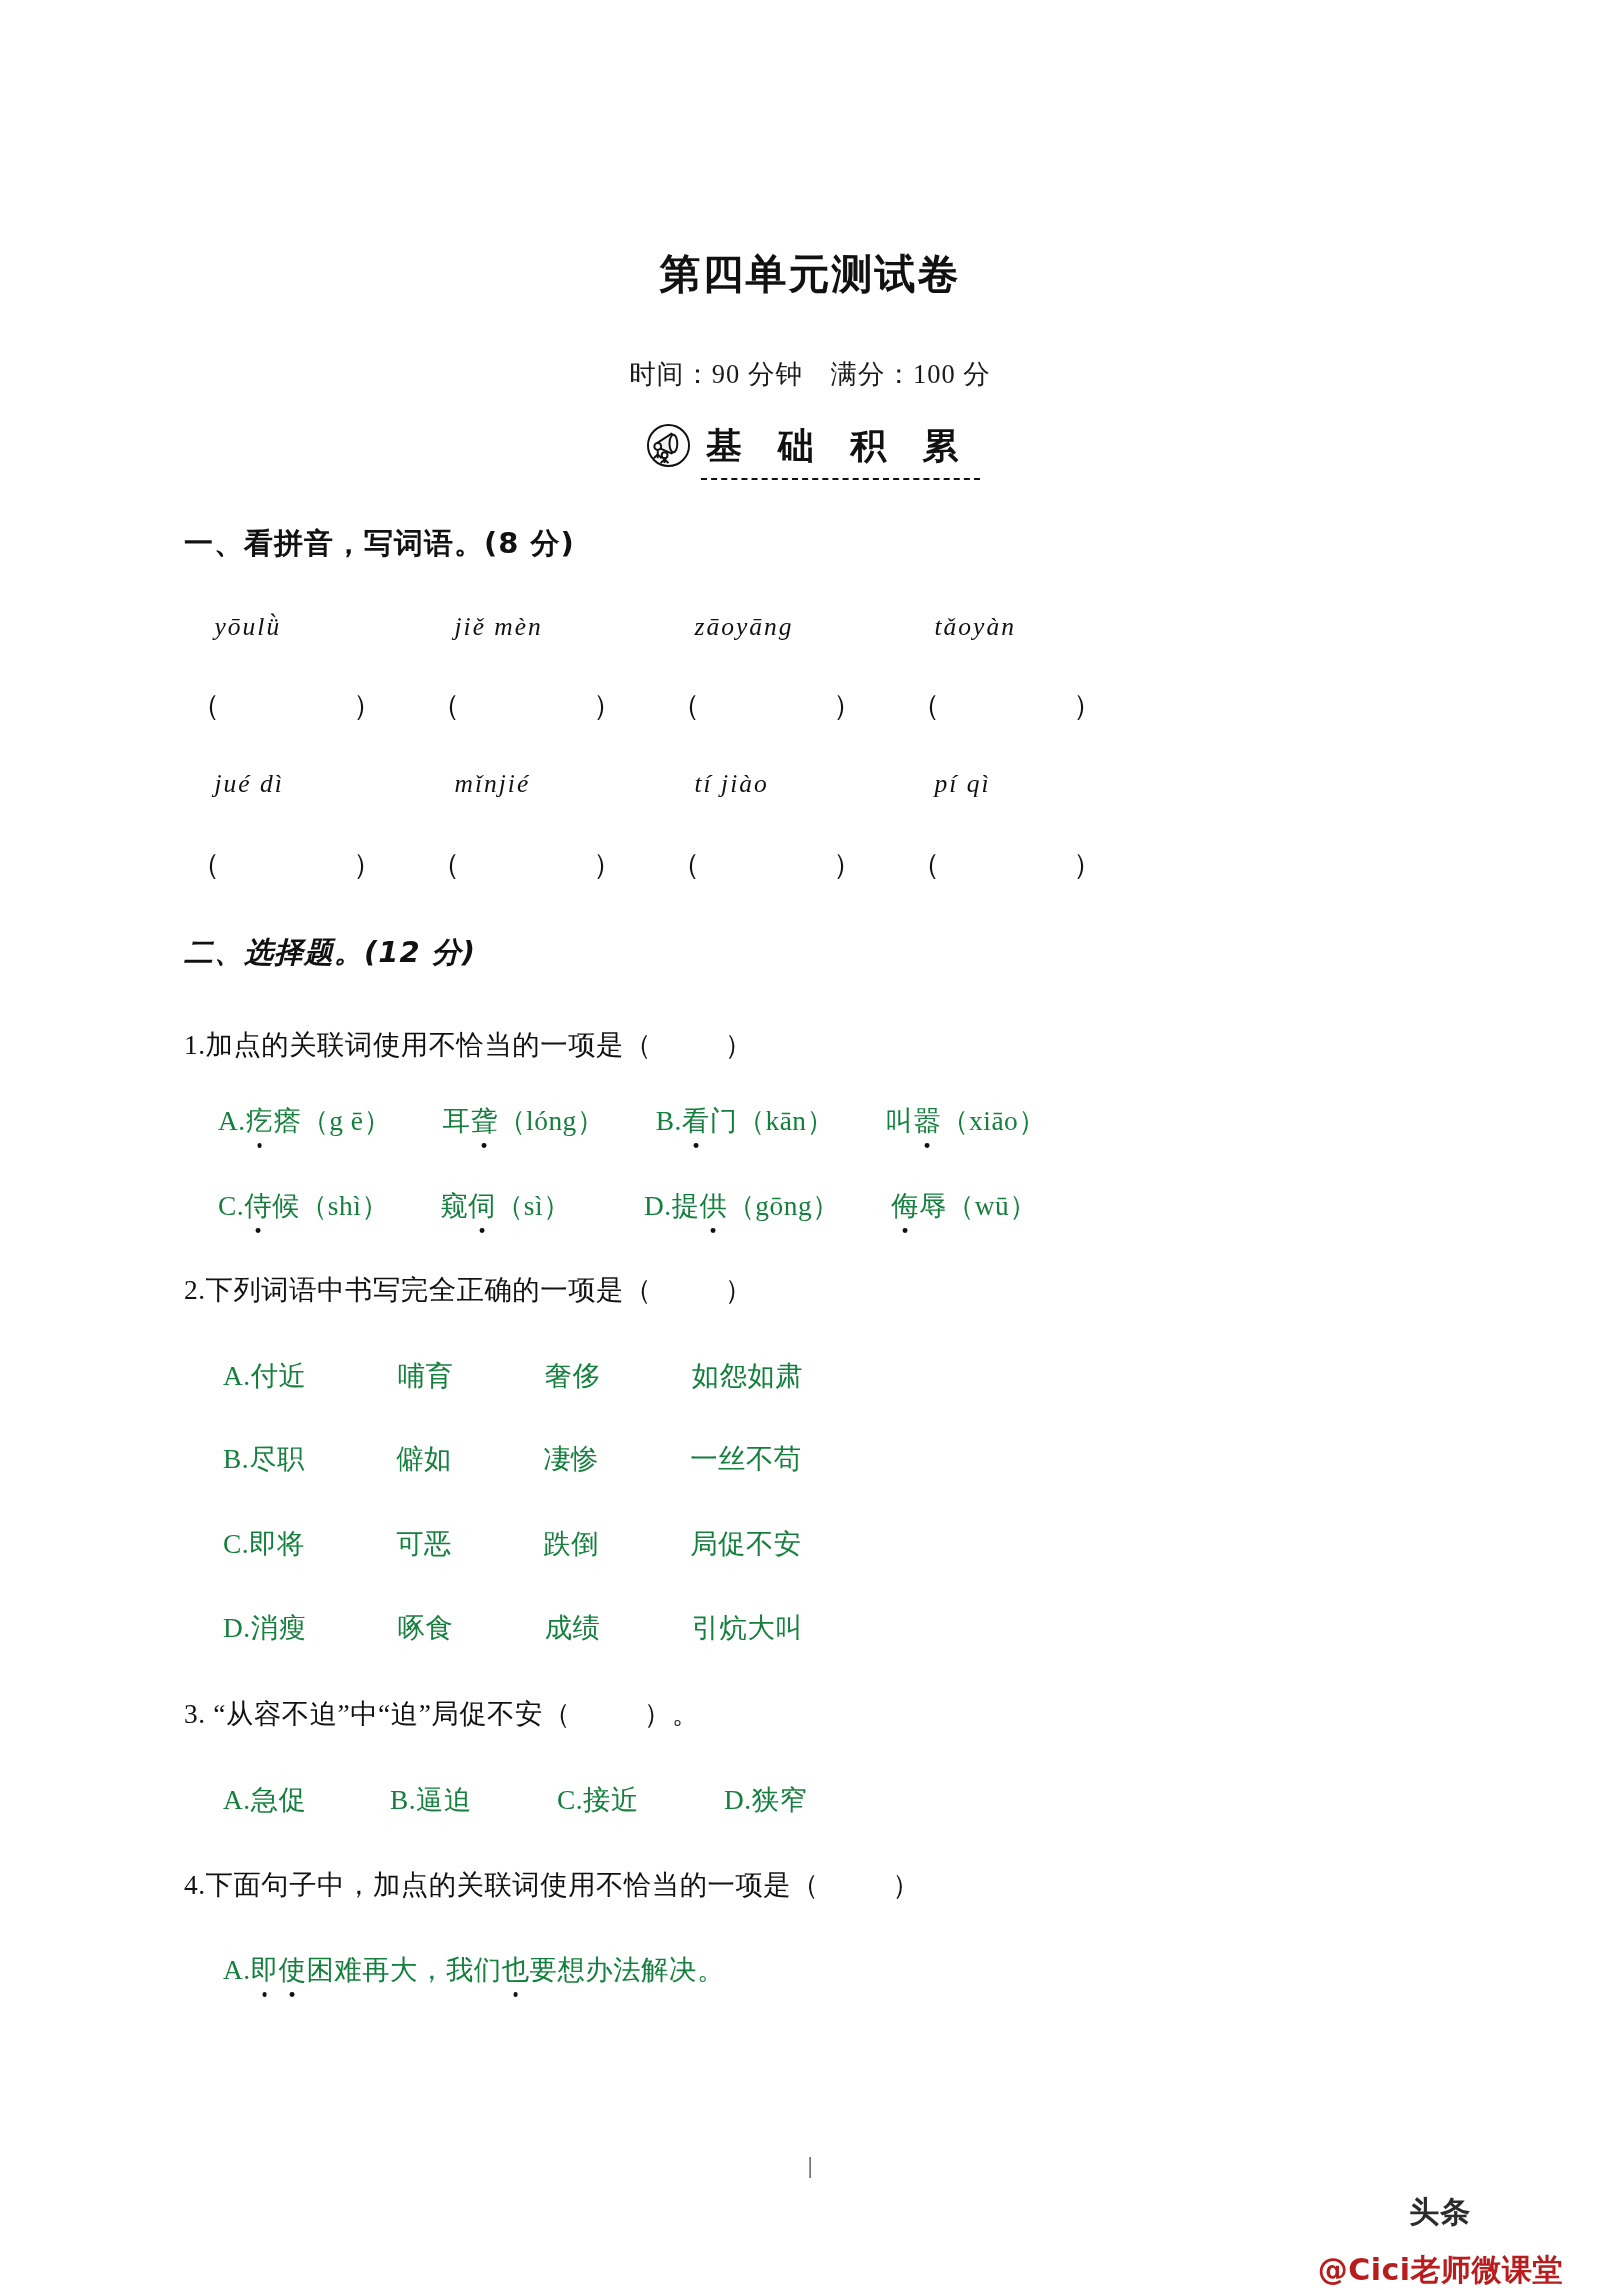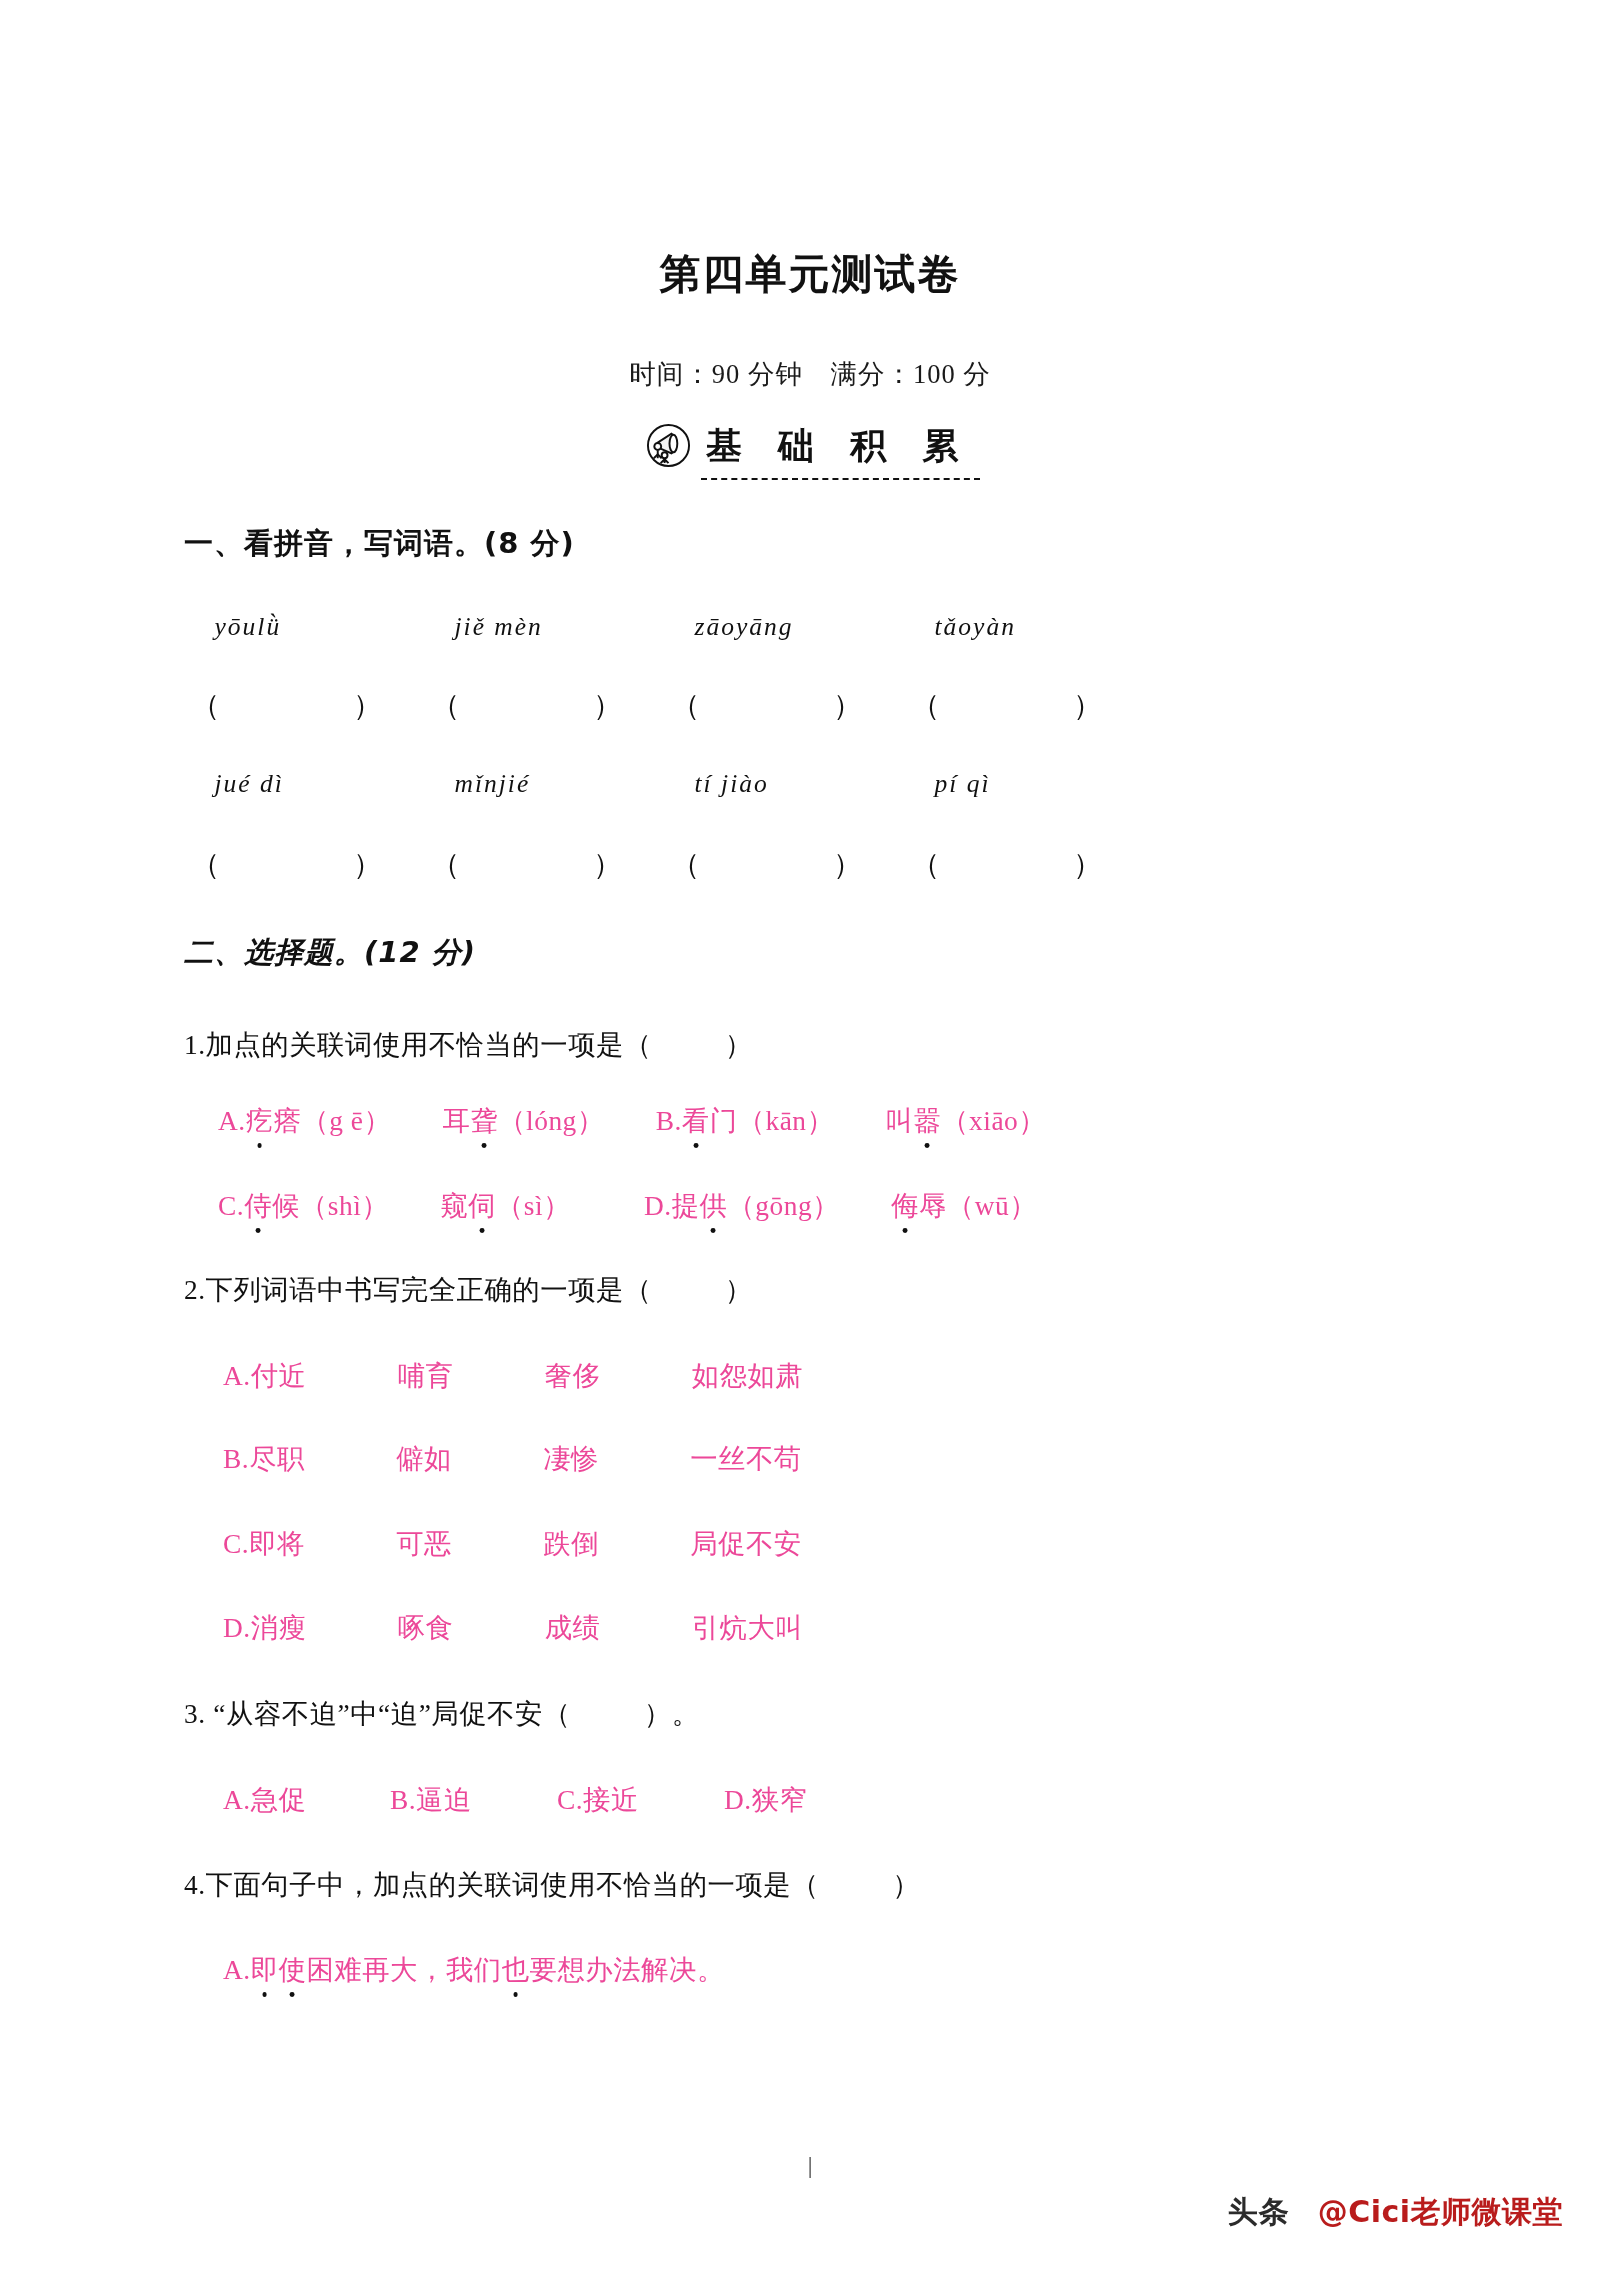--- a/index.html
+++ b/index.html
@@ -143,21 +143,21 @@
   .bracket-cell .bk {
     display: inline-block;
     width: 162px;
   }
 
   
   .opt-row {
     position: absolute;
     font-family: "Liberation Serif", "DejaVu Serif", serif;
     font-size: 27.4px;
-    color: #ec4899;
+    color: #15803d;
     white-space: nowrap;
     letter-spacing: 0.5px;
   }
   .dotchar {
     position: relative;
     display: inline-block;
   }
   .dotchar::after {
     content: "";
     position: absolute;
@@ -192,22 +192,23 @@
     font-size: 23.5px;
     color: #333;
   }
 
   .watermark {
     position: absolute;
     right: 57px;
     top: 2192px;
     display: flex;
     align-items: center;
-    gap: 28px;
+    gap: 17px;
     font-family: "DejaVu Sans", "Liberation Sans", sans-serif;
+    flex-direction: column;
   }
   .wm-toutiao {
     font-size: 30px;
     font-weight: 700;
     color: #2b2b2b;
     letter-spacing: 1px;
   }
   .wm-handle {
     font-size: 30px;
     font-weight: 700;

